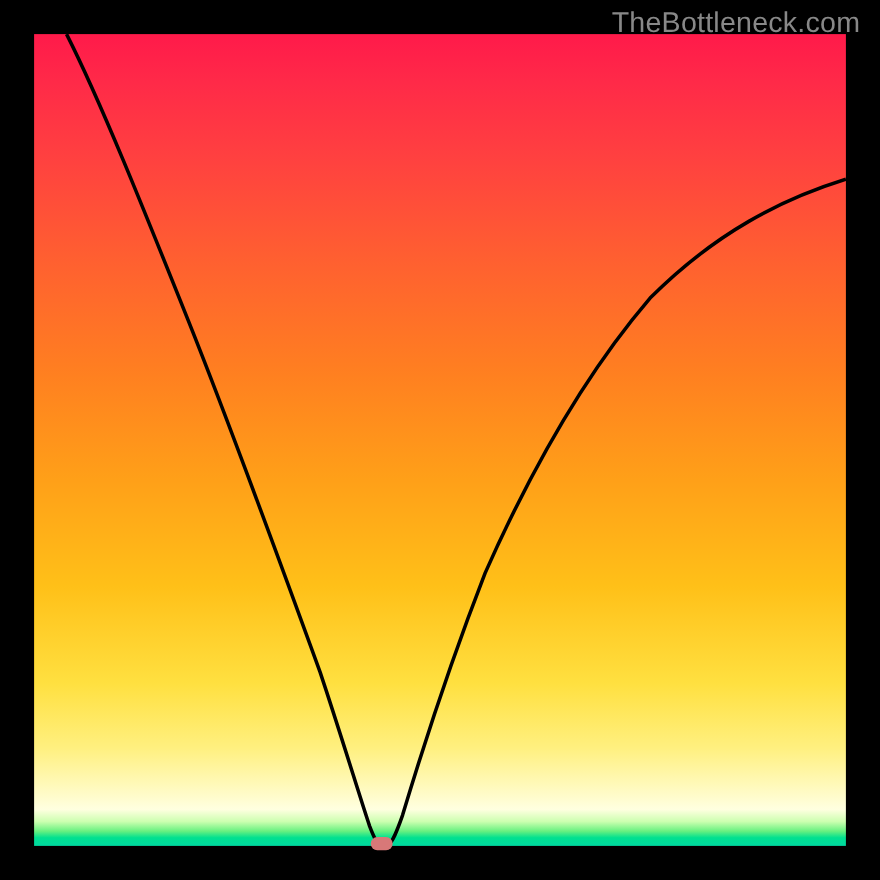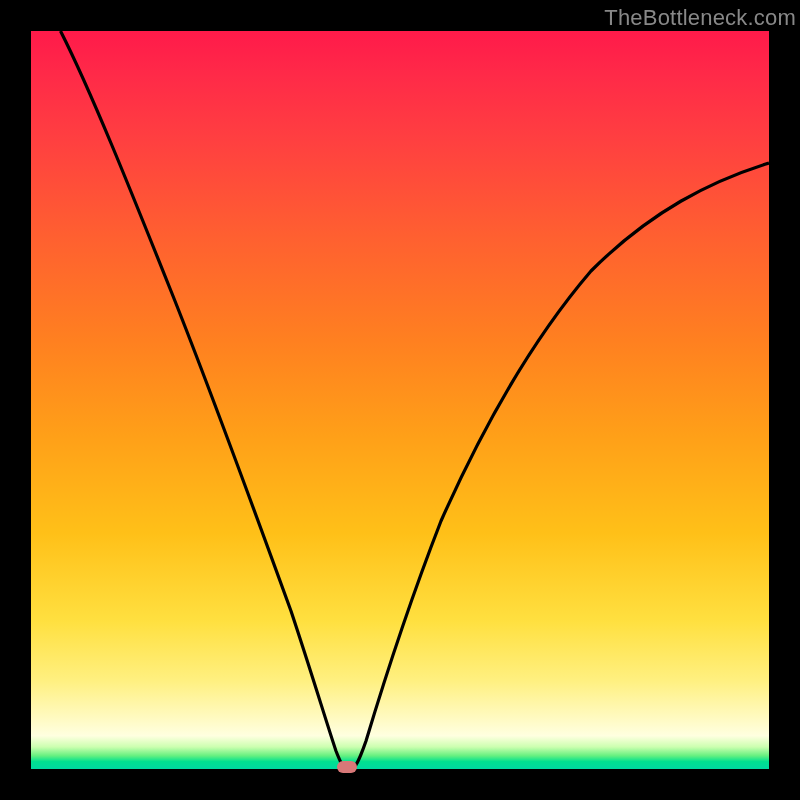--- a/index.html
+++ b/index.html
@@ -37,23 +37,23 @@
       #ffffe0 95.5%,
       #ccffb0 97%,
       #66f080 98.2%,
       #00e090 99%,
       #00d8a0 100%
     );
   }
   .watermark {
     position: absolute;
     top: 5px;
-    right: 4px;
+    right: 18px;
     color: #888;
-    font-size: 22px;
+    font-size: 26px;
     font-weight: 500;
     letter-spacing: 0.2px;
   }
   svg.curve {
     position: absolute;
     top: 0; left: 0;
     width: 738px;
     height: 738px;
   }
   .marker {

